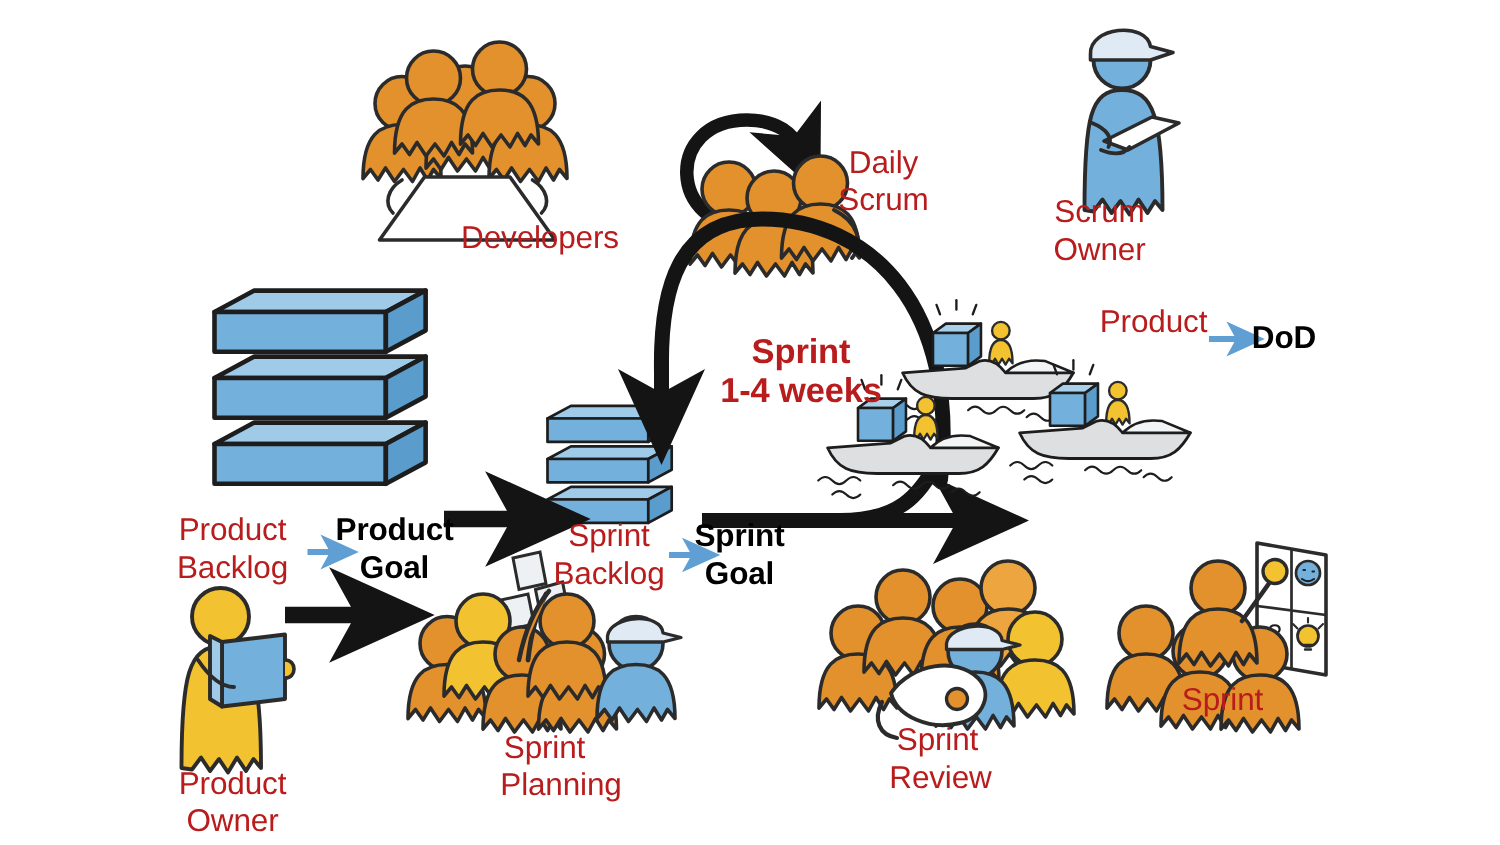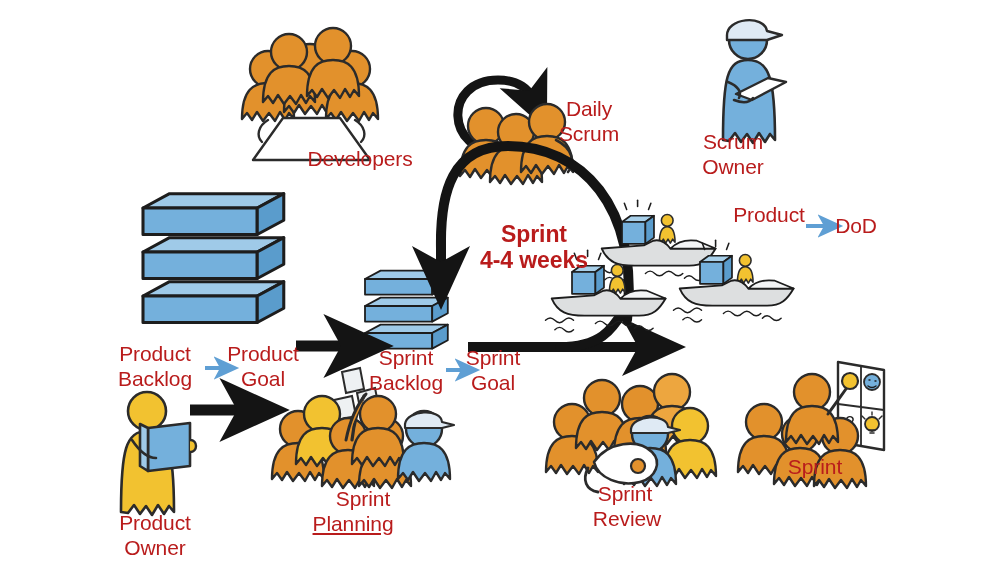--- a/index.html
+++ b/index.html
@@ -19,21 +19,21 @@
   .lbl{
     position:absolute;
     color:#b91c1c;
     font-size:21px;
     line-height:25px;
     font-weight:400;
     text-align:center;
     white-space:pre;
     letter-spacing:-0.1px;
   }
-  .lbl.blue{color:#b91c1c;}
+  .lbl.blue{color:#000000;font-weight:bold;}
   .lbl.bold{font-weight:700;}
   .lbl.center{transform:translateX(-50%);}
 </style>
 </head>
 <body>
 
 <div id="stage">
 
   <svg id="art" viewBox="0 0 1000 563" xmlns="http://www.w3.org/2000/svg">
     <defs>
@@ -289,30 +289,30 @@
   <div class="lbl blue center" style="left:263px;top:341px;">Product</div>
   <div class="lbl blue center" style="left:263px;top:366px;">Goal</div>
 
   <div class="lbl center" style="left:406px;top:345px;">Sprint</div>
   <div class="lbl center" style="left:406px;top:370px;">Backlog</div>
 
   <div class="lbl blue center" style="left:493px;top:345px;">Sprint</div>
   <div class="lbl blue center" style="left:493px;top:370px;">Goal</div>
 
   <div class="lbl bold center" style="left:534px;top:222px;font-size:23px;">Sprint</div>
-  <div class="lbl bold center" style="left:534px;top:248px;font-size:23px;">4-4 weeks</div>
+  <div class="lbl bold center" style="left:534px;top:248px;font-size:23px;">1-4 weeks</div>
 
   <div class="lbl center" style="left:769px;top:202px;">Product</div>
 
   <div class="lbl blue center" style="left:856px;top:213px;">DoD</div>
 
   <div class="lbl center" style="left:155px;top:510px;">Product</div>
   <div class="lbl center" style="left:155px;top:535px;">Owner</div>
 
   <div class="lbl center" style="left:363px;top:486px;">Sprint</div>
-  <div class="lbl center" style="left:353px;top:511px;text-decoration:underline;">Planning</div>
+  <div class="lbl center" style="left:374px;top:511px;">Planning</div>
 
   <div class="lbl center" style="left:625px;top:481px;">Sprint</div>
   <div class="lbl center" style="left:605px;top:506px;margin-left:22px;">Review</div>
 
   <div class="lbl center" style="left:815px;top:454px;">Sprint</div>
 
 </div>
 
 </body></html>

